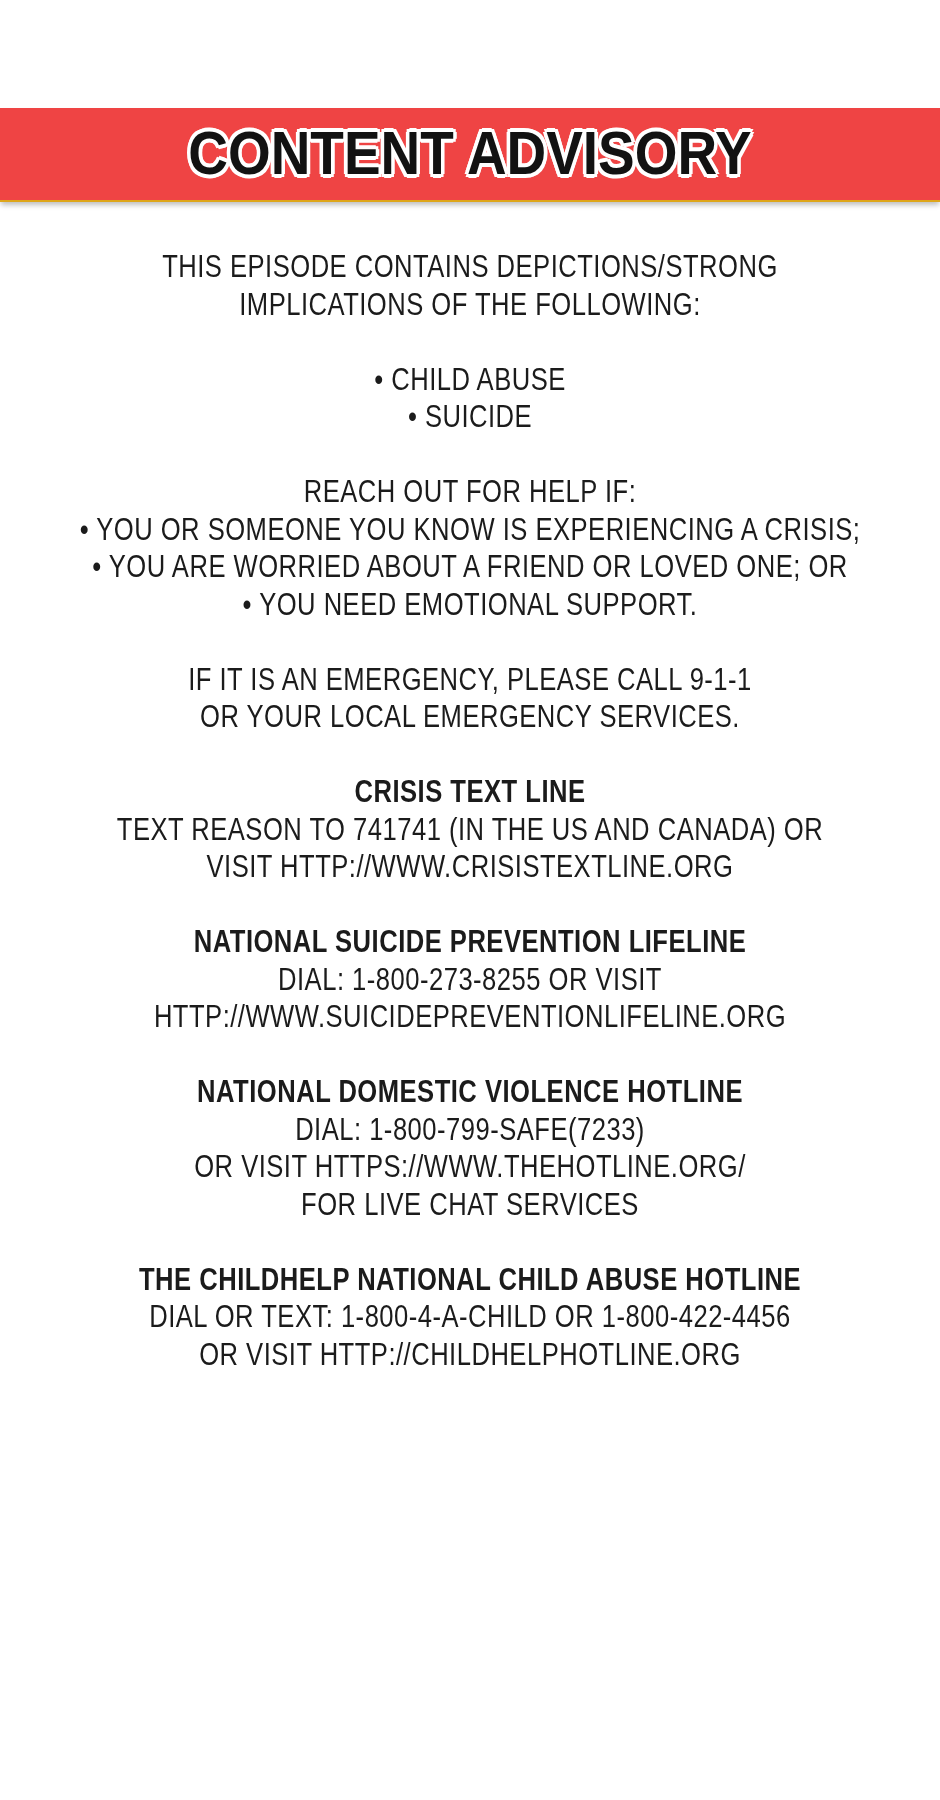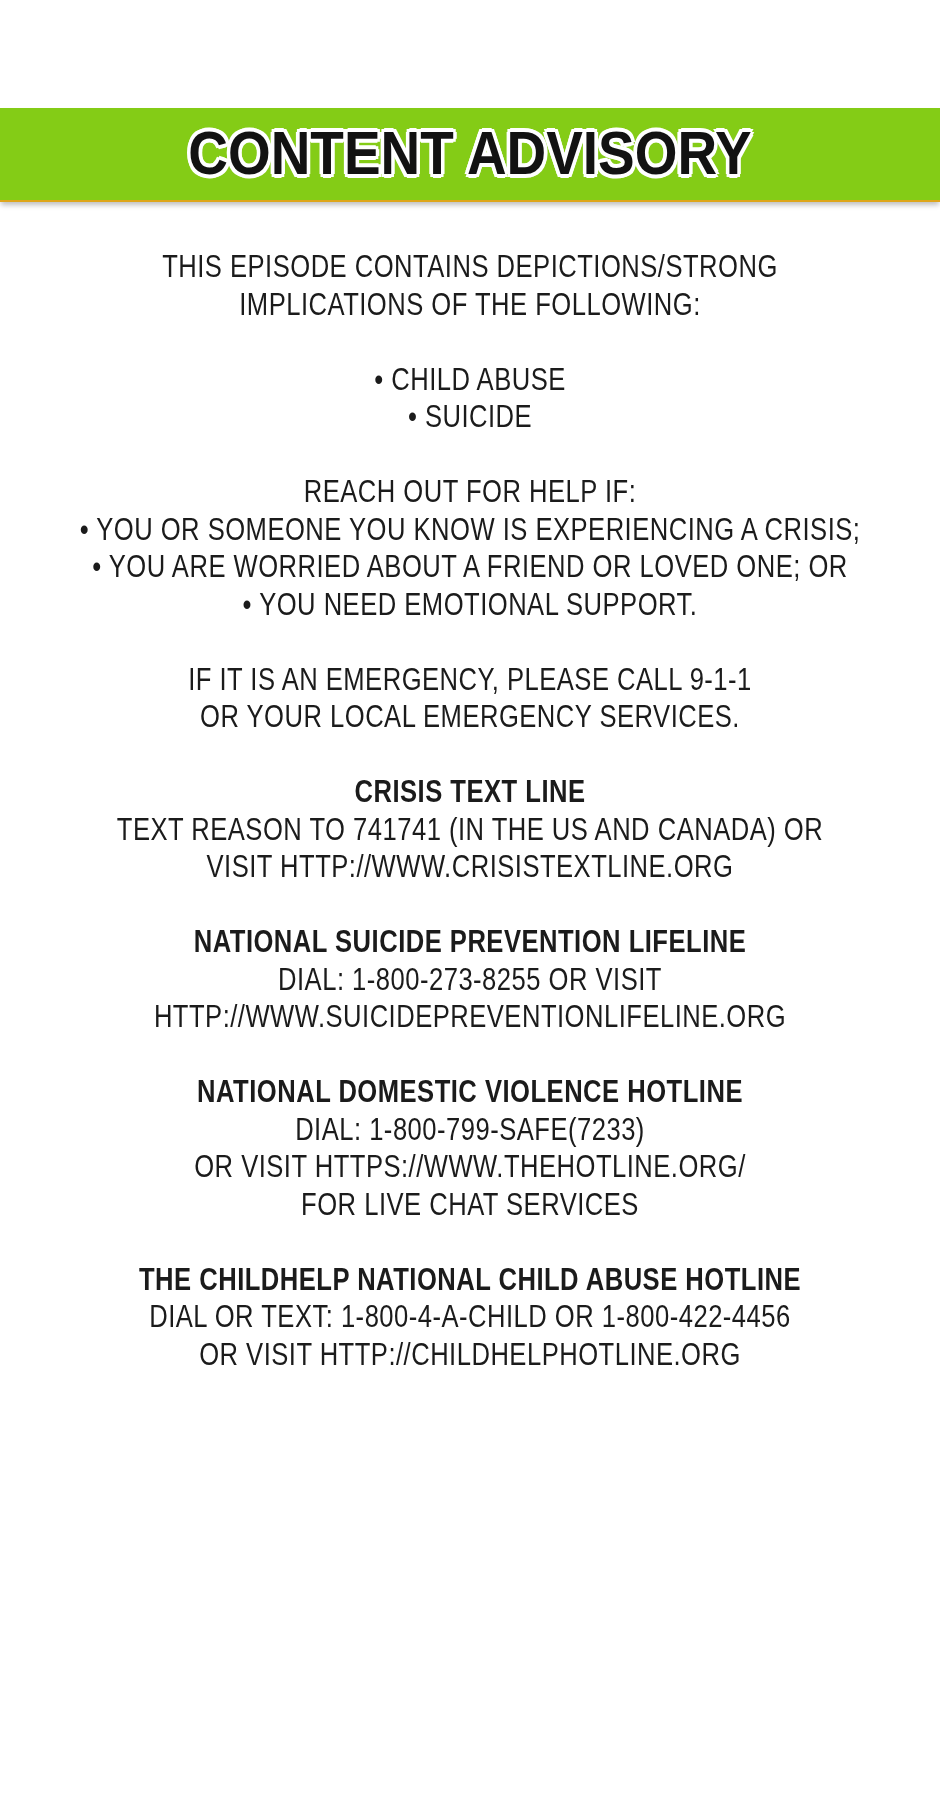--- a/index.html
+++ b/index.html
@@ -15,21 +15,21 @@
     overflow: hidden;
     font-family: "Liberation Sans", sans-serif;
   }
   
   .banner {
     position: absolute;
     top: 108px;
     left: 0;
     right: 0;
     height: 94px;
-    background: #84cc16;
+    background: #ef4444;
     border-bottom: 2px solid #DEA61A;
     box-sizing: border-box;
     box-shadow: 0 4px 5px -1px rgba(0,0,0,0.25);
   }
   .banner-title {
     display: block;
     width: 100%;
     text-align: center;
     line-height: 90px;
     font-size: 61px;

